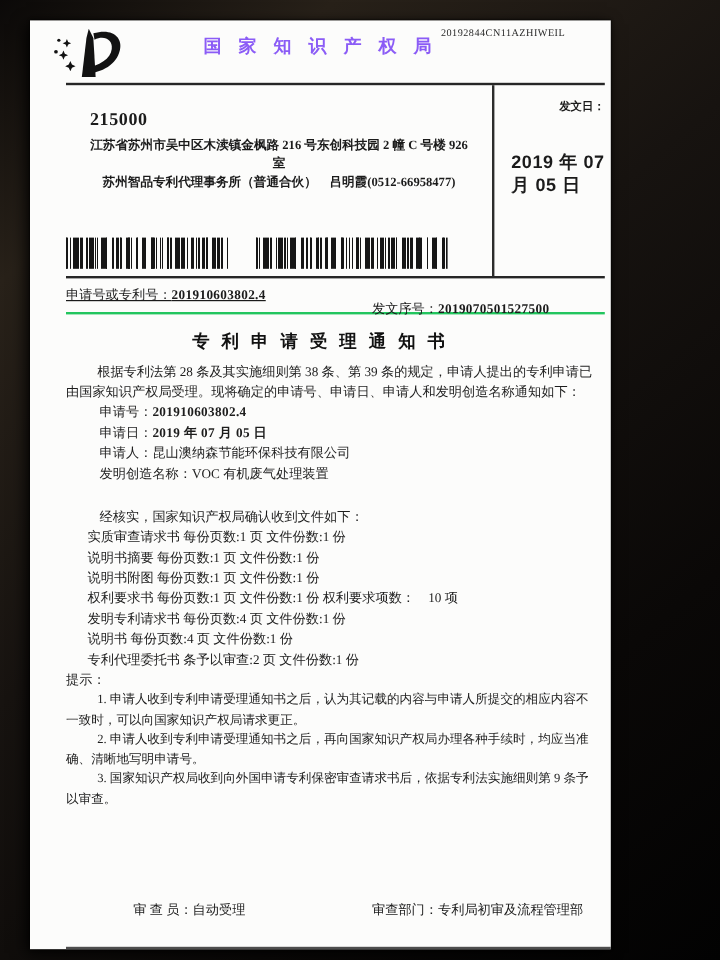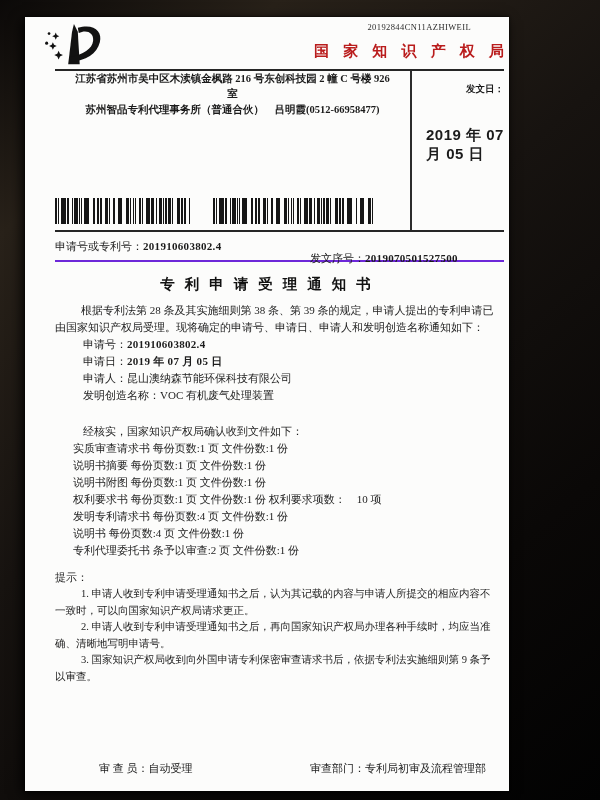--- a/index.html
+++ b/index.html
@@ -14,59 +14,59 @@
     background:#fcfcfb;color:#1b1b1b;
     box-shadow:-3px 3px 12px rgba(0,0,0,.9),0 0 2px #000;
     overflow:hidden;
   }
   .sans{font-family:"Liberation Sans","DejaVu Sans",sans-serif;}
 
   
   .header{position:relative;height:52px;}
   .serial{position:absolute;right:38px;top:5px;font-size:8.5px;letter-spacing:.4px;color:#2a2a2a;}
   .logo{position:absolute;left:17px;top:6px;}
-  .agency{position:absolute;left:0;right:0;top:25px;text-align:right;
-          font-weight:bold;font-size:15px;letter-spacing:5px;color:#b91c1c;}
+  .agency{position:absolute;left:0;right:0;top:12px;text-align:center;
+          font-weight:bold;font-size:15px;letter-spacing:5px;color:#8b5cf6;}
 
   
   .info{display:flex;margin:0 5px 0 30px;border-top:2px solid #262626;border-bottom:2px solid #262626;height:159px;}
   .info-left{width:355px;position:relative;text-align:center;}
   .postcode{text-align:left;margin:21px 0 5px 20px;font-weight:bold;font-size:15px;letter-spacing:.5px;}
   .addr{font-size:10.5px;line-height:15px;font-weight:bold;padding:0 14px;}
   .recipient{font-size:10.5px;line-height:16px;font-weight:bold;margin-top:1px;}
   .barcodes{position:absolute;left:0;top:127px;display:flex;}
   .barcode{height:26px;
     background-image:
       repeating-linear-gradient(90deg,#161616 0 2px,rgba(0,0,0,0) 2px 3px,#161616 3px 4px,rgba(0,0,0,0) 4px 8px,#161616 8px 11px,rgba(0,0,0,0) 11px 12px,#161616 12px 13px,rgba(0,0,0,0) 13px 17px,#161616 17px 18px,rgba(0,0,0,0) 18px 21px),
       repeating-linear-gradient(90deg,#161616 0 1px,rgba(0,0,0,0) 1px 6px,#161616 6px 8px,rgba(0,0,0,0) 8px 13px);
   }
   .barcode.b1{width:135px;}
   .barcode.b2{width:160px;margin-left:23px;}
   .info-right{flex:1;border-left:2px solid #2c2c2c;padding:12px 0 0 14px;}
   .date-label{font-size:9.5px;font-weight:bold;text-align:right;}
   .date-value{margin-top:30px;font-weight:bold;font-size:15px;letter-spacing:.5px;}
 
   
-  .appno-row{margin:0 5px 0 30px;border-bottom:2px solid #6d28d9;position:relative;height:28px;line-height:28px;font-size:11px;}
+  .appno-row{margin:0 5px 0 30px;border-bottom:2px solid #22c55e;position:relative;height:28px;line-height:28px;font-size:11px;text-decoration:underline;}
   .appno-right{position:absolute;left:255px;top:12px;}
   .num{font-weight:bold;letter-spacing:.3px;}
 
   
   .notice-title{text-align:center;font-weight:bold;font-size:14.5px;letter-spacing:3px;margin:13px 0 8px;color:#111;}
   .bodytext{margin:0 10px 0 30px;font-size:11px;line-height:17px;color:#1d1d1d;}
   .intro{text-indent:26px;}
   .field,.confirm{margin-left:28px;}
   .confirm{margin-top:19px;}
   .doc{margin-left:18px;}
-  .tips-label{margin-top:10px;}
+  .tips-label{}
   .tip{text-indent:26px;font-size:10.5px;line-height:16.5px;}
 
   
   .examiner{position:relative;margin:76px 0 0 30px;font-size:11px;}
-  .examiner .left{margin-left:44px;}
+  .examiner .left{margin-left:56px;}
   .examiner .right{position:absolute;left:255px;top:0;}
 
   
   .footer-rule{margin:23px 0 0 30px;width:497px;border-top:3px solid #4e4e4e;}
   .footer{display:flex;margin:6px 12px 0 30px;font-size:8px;line-height:11.5px;color:#222;}
   .fcodes{width:58px;flex:none;}
   .ftext{flex:1;}
 </style>
 </head>
 <body>
@@ -87,20 +87,21 @@
         <path d="M11 20 l1.2 2.8 2.8 1.2 -2.8 1.2 -1.2 2.8 -1.2 -2.8 -2.8 -1.2 2.8 -1.2 Z" fill="#121212"></path>
         <path d="M17 29 l1.4 3.1 3.1 1.4 -3.1 1.4 -1.4 3.1 -1.4 -3.1 -3.1 -1.4 3.1 -1.4 Z" fill="#121212"></path>
       </svg>
     </div>
     <div class="serial">20192844CN11AZHIWEIL</div>
     <div class="agency sans">国 家 知 识 产 权 局</div>
   </div>
 
   <div class="info">
     <div class="info-left">
+      <div class="postcode">215000</div>
       <div class="addr">江苏省苏州市吴中区木渎镇金枫路 216 号东创科技园 2 幢 C 号楼 926</div>
       <div class="addr">室</div>
       <div class="recipient">苏州智品专利代理事务所（普通合伙）　吕明霞(0512-66958477)</div>
       <div class="barcodes">
         <div class="barcode b1"></div>
         <div class="barcode b2"></div>
       </div>
     </div>
     <div class="info-right">
       <div class="date-label">发文日：</div>

